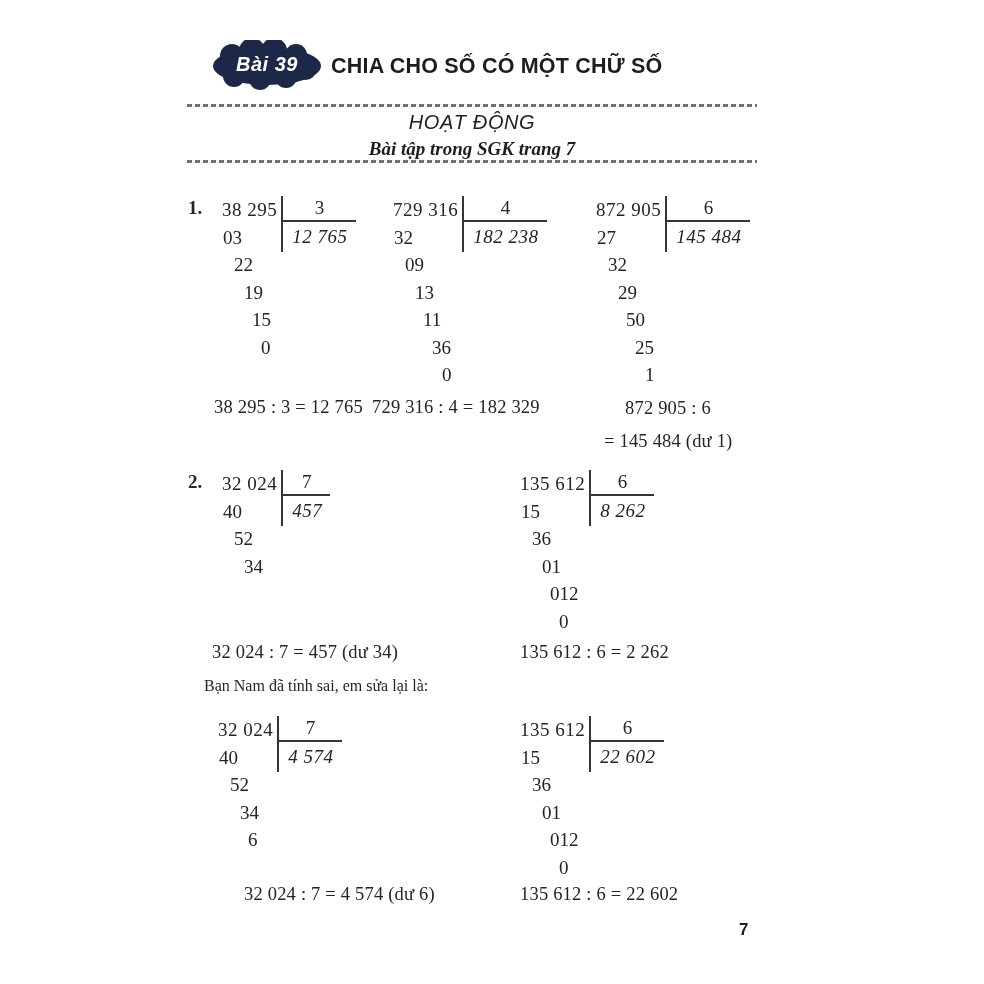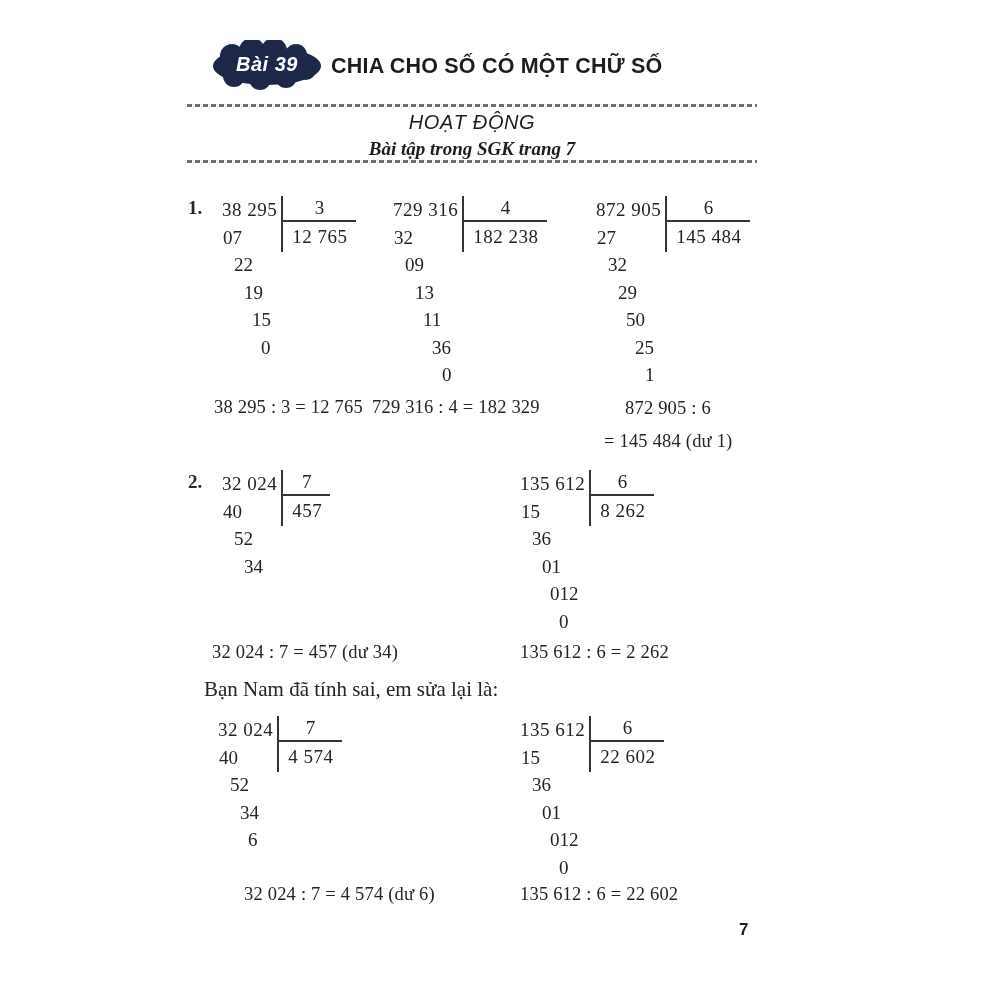--- a/index.html
+++ b/index.html
@@ -41,31 +41,31 @@
   
   .ldiv{display:flex;align-items:flex-start;font-size:19px;white-space:nowrap;}
   .col-left{display:flex;flex-direction:column;}
   .col-left>div{height:27.5px;line-height:27.5px;}
   .dividend{letter-spacing:0.5px;}
   .col-right{margin-left:4px;border-left:2px solid #343434;min-height:56px;}
   .divisor{
     border-bottom:2px solid #343434;text-align:center;
     height:26px;line-height:24px;padding:0 12px;box-sizing:border-box;
   }
-  .quotient{padding:1px 8px 0 9px;height:27px;line-height:27px;letter-spacing:0.5px;}
+  .quotient{padding:1px 8px 0 9px;height:27px;line-height:27px;letter-spacing:0.5px;font-style:italic;}
   .s0{padding-left:1px;}
   .s1{padding-left:12px;}
   .s2{padding-left:22px;}
   .s3{padding-left:30px;}
   .s4{padding-left:39px;}
   .s5{padding-left:49px;}
 
   .problem-label{font-weight:bold;font-size:19px;}
   .equation{font-size:18.5px;letter-spacing:0.2px;white-space:nowrap;}
-  .note-text{font-size:21px;white-space:nowrap;}
+  .note-text{font-size:16px;white-space:nowrap;}
   .page-number{
     left:739px;top:920px;font-family:"Liberation Sans",sans-serif;
     font-weight:bold;font-size:17px;color:#1d1d1d;
   }
 </style>
 </head>
 <body>
 
 <div class="abs badge-wrap">
   <svg width="114" height="50" viewBox="0 0 114 50">
@@ -88,21 +88,21 @@
 <div class="abs rule rule-top"></div>
 <div class="abs section-heading">HOẠT ĐỘNG</div>
 <div class="abs section-subheading">Bài tập trong SGK trang 7</div>
 <div class="abs rule rule-bottom"></div>
 
 <div class="abs problem-label" style="left:188px;top:197px;">1.</div>
 
 <div class="abs ldiv" style="left:222px;top:196px;">
   <div class="col-left">
     <div class="dividend">38 295</div>
-    <div class="s0">07</div>
+    <div class="s0">03</div>
     <div class="s1">22</div>
     <div class="s2">19</div>
     <div class="s3">15</div>
     <div class="s4">0</div>
   </div>
   <div class="col-right">
     <div class="divisor">3</div>
     <div class="quotient">12 765</div>
   </div>
 </div>

